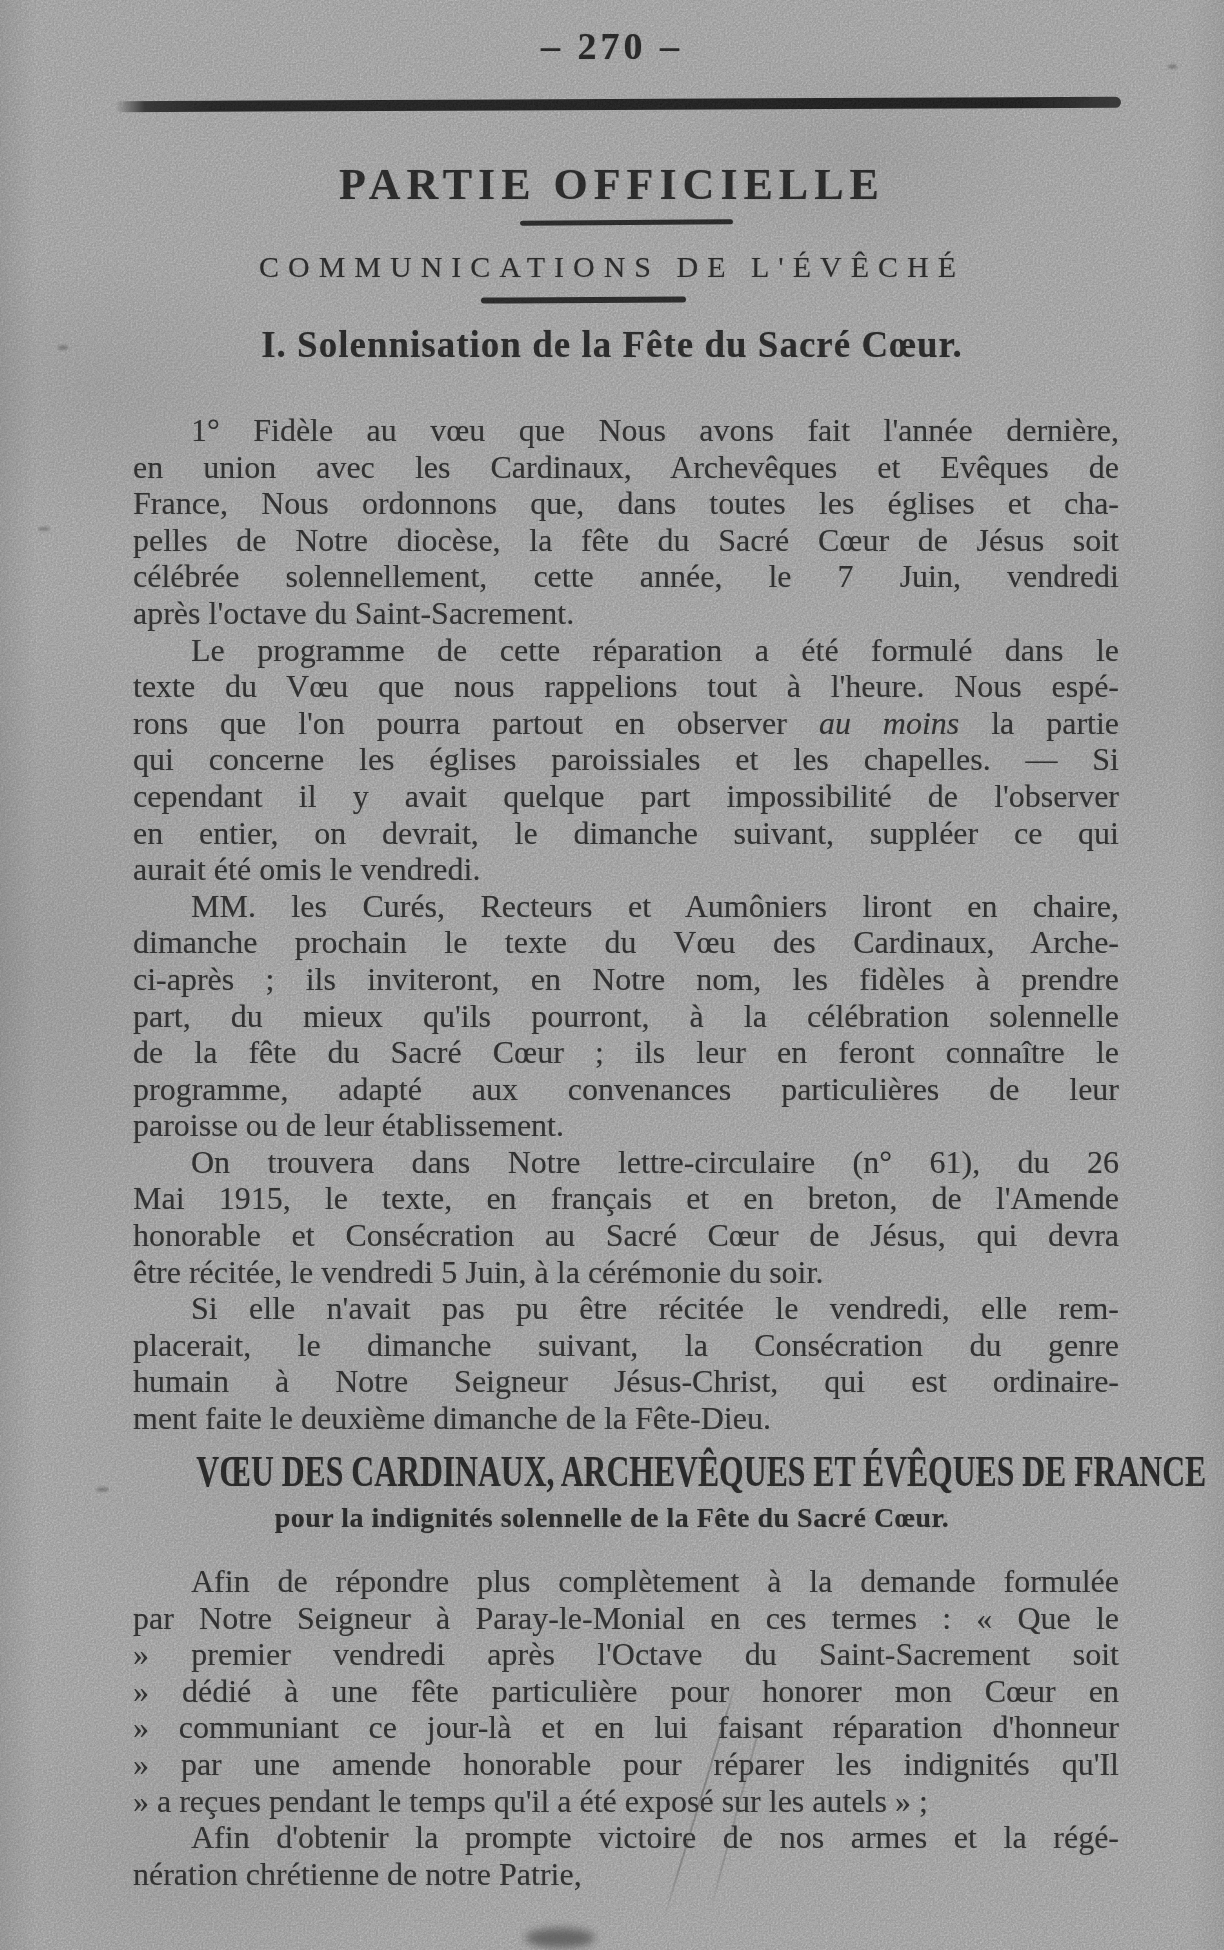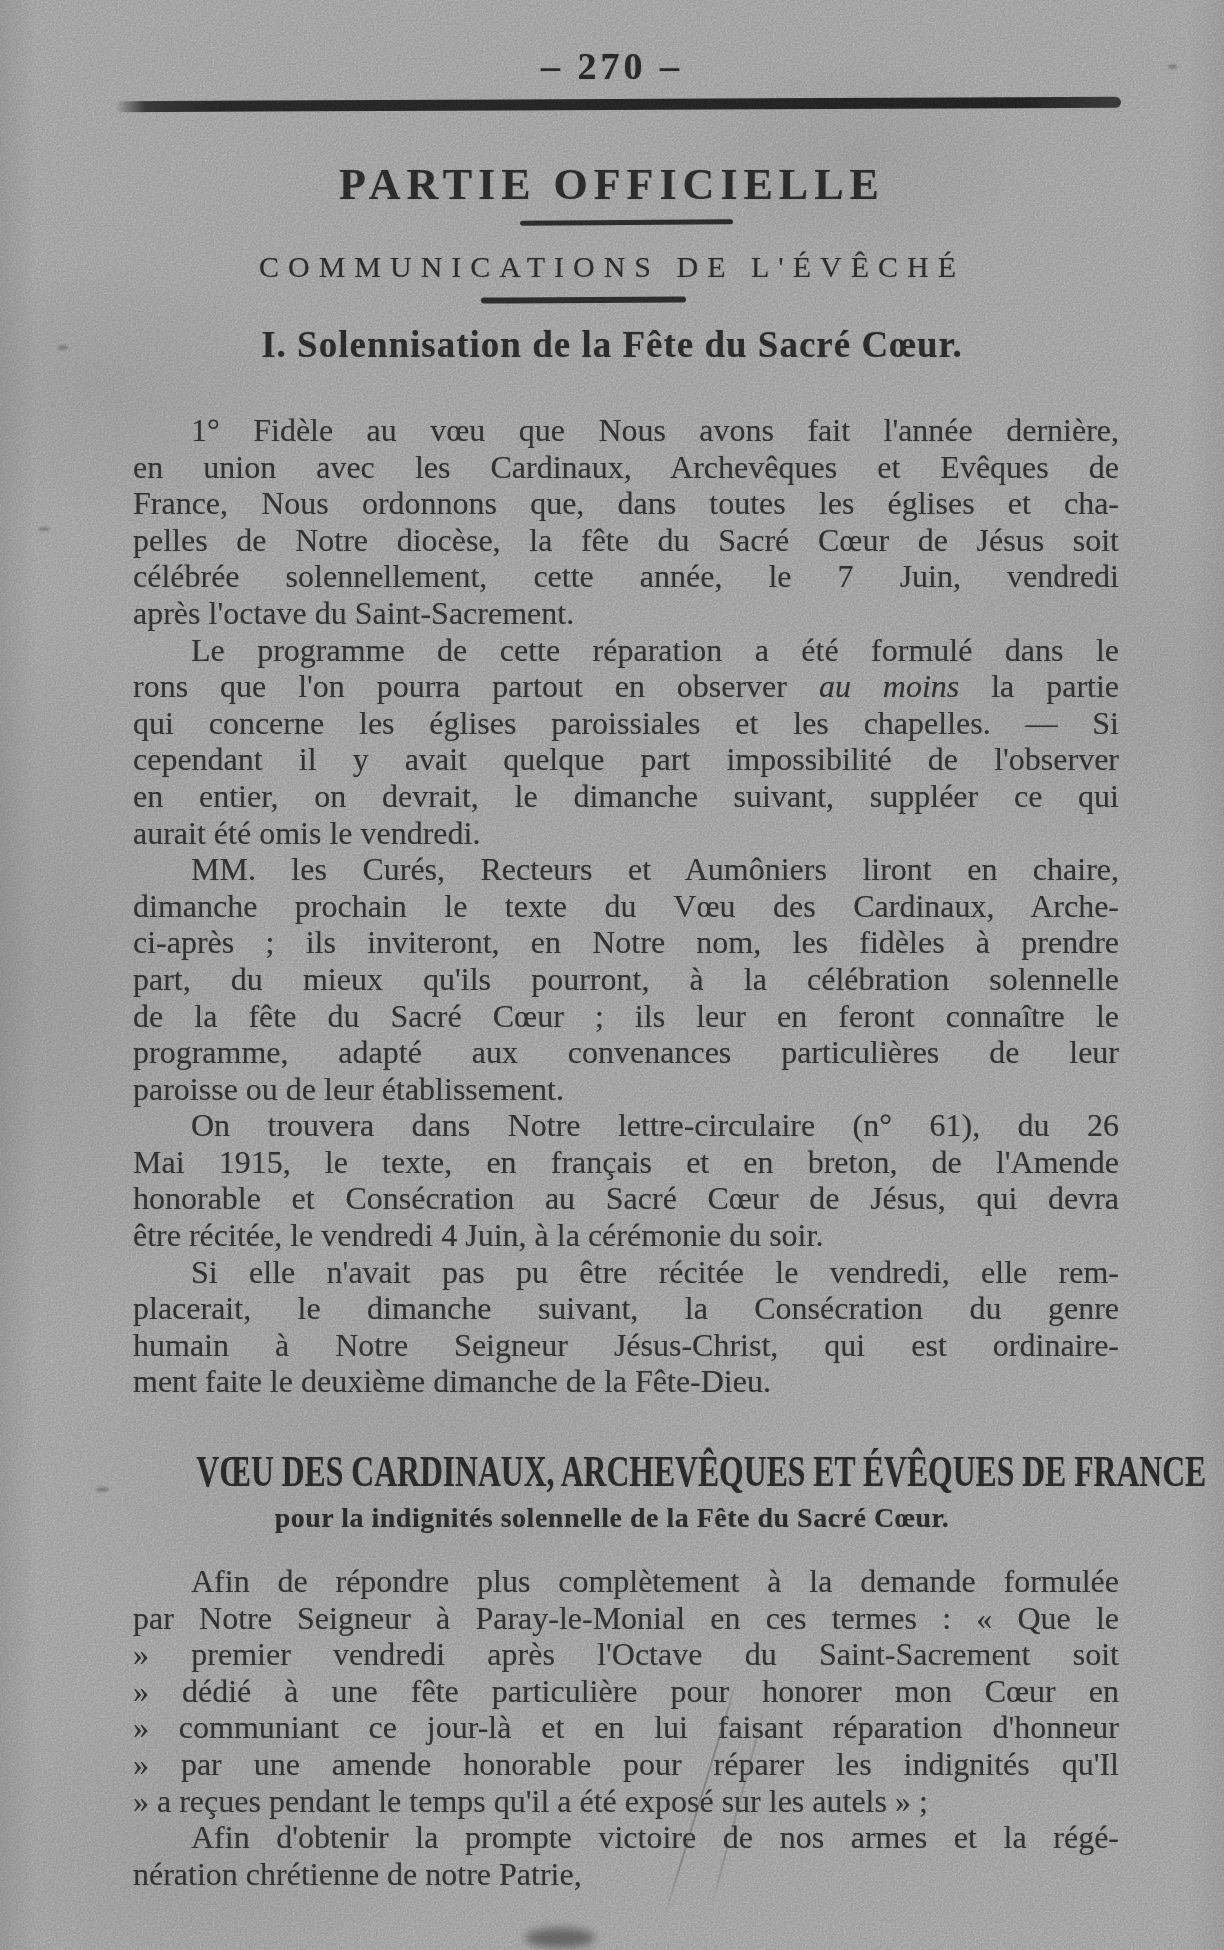--- a/index.html
+++ b/index.html
@@ -13,21 +13,21 @@
       radial-gradient(ellipse 260px 160px at 70% 8%, rgba(0,0,0,.05), transparent 70%),
       radial-gradient(ellipse 360px 240px at 15% 95%, rgba(0,0,0,.05), transparent 70%),
       radial-gradient(ellipse 300px 500px at 2% 50%, rgba(0,0,0,.07), transparent 75%),
       linear-gradient(90deg, rgba(0,0,0,.10), rgba(0,0,0,0) 3%, rgba(0,0,0,0) 97%, rgba(0,0,0,.07)),
       linear-gradient(#d3d3d3,#d3d3d3);
   }
   .noise{position:absolute;top:0;left:0;pointer-events:none;}
   .abs{position:absolute;}
   .ctr{left:0;width:100%;text-align:center;}
   .ink{color:#161616;}
-  .page-number{top:44px;font-size:38px;font-weight:bold;letter-spacing:4px;
+  .page-number{top:24px;font-size:38px;font-weight:bold;letter-spacing:4px;
     text-shadow:0 0 1px rgba(20,20,20,.5);}
   .top-rule{top:99px;left:115px;width:1006px;height:11px;border-radius:6px;
     transform:rotate(-.25deg);
     background:linear-gradient(90deg, rgba(18,18,18,0), rgba(18,18,18,.85) 3%, #141414 10%, #0d0d0d 90%, rgba(18,18,18,.85) 99%);}
   .partie{top:159px;font-family:Liberation Serif, serif;font-weight:bold;
     font-size:44px;letter-spacing:6px;color:#1a1a1a;text-shadow:0 0 1px rgba(20,20,20,.45);}
   .partie-ul{top:220px;left:520px;width:213px;height:5px;background:#1b1b1b;
     border-radius:3px;transform:rotate(-.4deg);}
   .comm{top:250px;font-weight:normal;font-size:30px;letter-spacing:9px;color:#1a1a1a;
     text-shadow:0 0 1px rgba(20,20,20,.45);}
@@ -82,40 +82,41 @@
       <div>
         <div class="line first">1° Fidèle au vœu que Nous avons fait l'année dernière,</div>
         <div class="line">en union avec les Cardinaux, Archevêques et Evêques de</div>
         <div class="line">France, Nous ordonnons que, dans toutes les églises et cha-</div>
         <div class="line">pelles de Notre diocèse, la fête du Sacré Cœur de Jésus soit</div>
         <div class="line">célébrée solennellement, cette année, le 7 Juin, vendredi</div>
         <div class="line last">après l'octave du Saint-Sacrement.</div>
       </div>
       <div>
         <div class="line first">Le programme de cette réparation a été formulé dans le</div>
+        <div class="line">texte du Vœu que nous rappelions tout à l'heure. Nous espé-</div>
         <div class="line">rons que l'on pourra partout en observer <i>au moins</i> la partie</div>
         <div class="line">qui concerne les églises paroissiales et les chapelles. — Si</div>
         <div class="line">cependant il y avait quelque part impossibilité de l'observer</div>
         <div class="line">en entier, on devrait, le dimanche suivant, suppléer ce qui</div>
         <div class="line last">aurait été omis le vendredi.</div>
       </div>
       <div>
         <div class="line first">MM. les Curés, Recteurs et Aumôniers liront en chaire,</div>
         <div class="line">dimanche prochain le texte du Vœu des Cardinaux, Arche-</div>
         <div class="line">ci-après ; ils inviteront, en Notre nom, les fidèles à prendre</div>
         <div class="line">part, du mieux qu'ils pourront, à la célébration solennelle</div>
         <div class="line">de la fête du Sacré Cœur ; ils leur en feront connaître le</div>
         <div class="line">programme, adapté aux convenances particulières de leur</div>
         <div class="line last">paroisse ou de leur établissement.</div>
       </div>
       <div>
         <div class="line first">On trouvera dans Notre lettre-circulaire (n° 61), du 26</div>
         <div class="line">Mai 1915, le texte, en français et en breton, de l'Amende</div>
         <div class="line">honorable et Consécration au Sacré Cœur de Jésus, qui devra</div>
-        <div class="line last">être récitée, le vendredi 4 Juin, à la cérémonie du soir.</div>
+        <div class="line last">être récitée, le vendredi 5 Juin, à la cérémonie du soir.</div>
       </div>
       <div>
         <div class="line first">Si elle n'avait pas pu être récitée le vendredi, elle rem-</div>
         <div class="line">placerait, le dimanche suivant, la Consécration du genre</div>
         <div class="line">humain à Notre Seigneur Jésus-Christ, qui est ordinaire-</div>
         <div class="line last">ment faite le deuxième dimanche de la Fête-Dieu.</div>
       </div>
     </div>
 
   <div class="abs ctr voeu">

